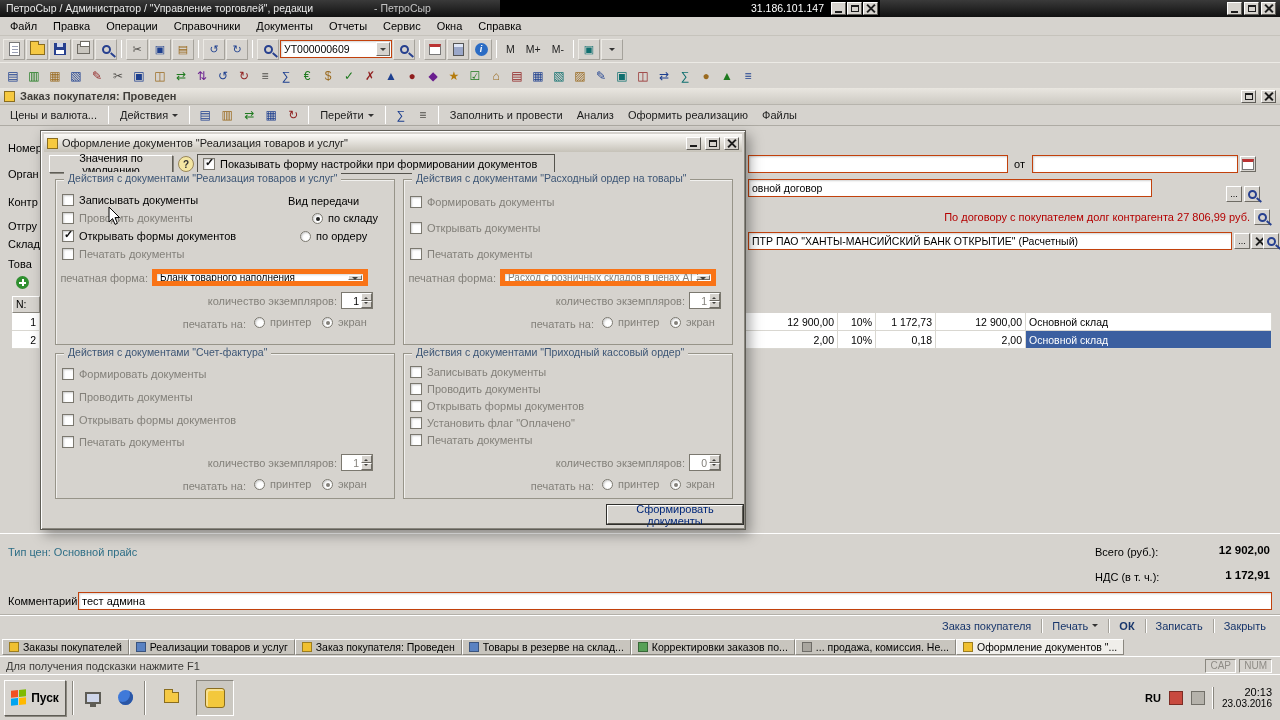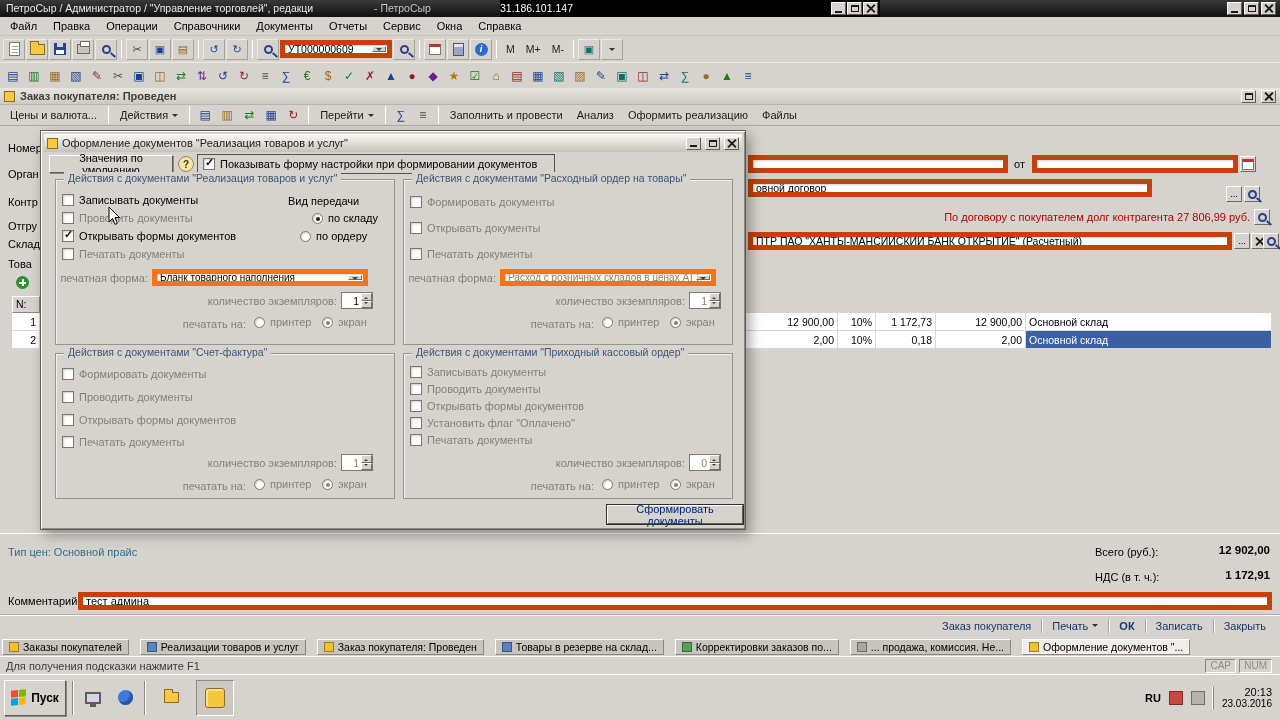--- a/index.html
+++ b/index.html
@@ -6,21 +6,21 @@
 html,body{width:1280px;height:720px;}
 body{font-family:"Liberation Sans",sans-serif;font-size:11px;color:#000;background:#d6d3ce;overflow:hidden;}
 button{font:inherit;background:none;border:none;cursor:default;}
 .screen{position:relative;width:1280px;height:720px;background:#d6d3ce;overflow:hidden;}
 
 
 .titlebar{position:absolute;left:0;top:0;width:1280px;height:17px;background:linear-gradient(#3a3a3a,#101010);color:#e8e8e8;font-size:10.5px;}
 .titlebar .app{position:absolute;left:6px;top:2px;white-space:nowrap;max-width:360px;overflow:hidden;}
 .titlebar .sess{position:absolute;left:374px;top:2px;color:#c4c4c4;white-space:nowrap;}
 .rdp{position:absolute;left:500px;top:0;width:380px;height:17px;background:#000;}
-.rdp .addr{position:absolute;left:0;right:56px;top:2px;text-align:left;color:#fff;}
+.rdp .addr{position:absolute;left:0;right:56px;top:2px;text-align:right;color:#fff;}
 .rdp .btns{position:absolute;right:2px;top:2px;display:flex;gap:1px;}
 .winctrl{position:absolute;right:4px;top:2px;display:flex;gap:2px;}
 .wbtn{width:15px;height:13px;background:#d6d3ce;border:1px solid;border-color:#fff #5e5c57 #5e5c57 #fff;display:inline-flex;align-items:center;justify-content:center;padding:0;flex:none;}
 .g-min{width:7px;height:2px;background:#1c1c1c;margin-top:6px;}
 .g-max{width:8px;height:7px;border:1px solid #1c1c1c;border-top-width:2px;}
 .g-x{position:relative;width:9px;height:9px;}
 .g-x::before,.g-x::after{content:"";position:absolute;left:4px;top:-1px;width:2px;height:11px;background:#1c1c1c;}
 .g-x::before{transform:rotate(45deg);}.g-x::after{transform:rotate(-45deg);}
 
 
@@ -43,21 +43,21 @@
 .ic-floppy::before{content:"";position:absolute;left:3px;top:0;width:6px;height:4px;background:#cfd6ea;}
 .ic-floppy::after{content:"";position:absolute;left:2px;bottom:1px;width:8px;height:4px;background:#fff;}
 .ic-printer{width:13px;height:10px;background:#c9c6bf;border:1px solid #6e6b64;position:relative;}
 .ic-printer::before{content:"";position:absolute;left:2px;top:-4px;width:8px;height:4px;background:#fff;border:1px solid #6e6b64;}
 .ic-loupe{width:9px;height:9px;border:2px solid #27408f;border-radius:50%;position:relative;}
 .ic-loupe::after{content:"";position:absolute;left:6px;top:7px;width:6px;height:2px;background:#27408f;transform:rotate(40deg);}
 .ic-cal{width:12px;height:11px;background:#fff;border:1px solid #777;border-top:3px solid #b33помечен;border-top:3px solid #b33;}
 .ic-calc{width:11px;height:13px;background:#9aa7c9;border:1px solid #555;box-shadow:inset 0 3px 0 #dfe6f5;}
 .ic-info{width:13px;height:13px;border-radius:50%;background:#2b6cc4;color:#fff;font-size:9px;display:flex;align-items:center;justify-content:center;font-style:italic;font-weight:bold;}
 .mbtn{padding:1px 4px;font-size:10.5px;color:#222;border:1px solid transparent;}
-.fld{height:18px;background:#fff;border:5px solid #c2410c;box-shadow:inset 1px 1px 2px rgba(0,0,0,.18);font-size:10.5px;display:flex;align-items:center;padding:0 3px;white-space:nowrap;overflow:hidden;}
+.fld{height:18px;background:#fff;border:1px solid #c2410c;box-shadow:inset 1px 1px 2px rgba(0,0,0,.18);font-size:10.5px;display:flex;align-items:center;padding:0 3px;white-space:nowrap;overflow:hidden;}
 .fld.infld{position:relative;width:112px;padding-right:16px;}
 .dd{position:absolute;right:1px;top:1px;bottom:1px;width:14px;background:#d6d3ce;border:1px solid;border-color:#fff #6e6b64 #6e6b64 #fff;display:flex;align-items:center;justify-content:center;}
 .dd::after{content:"";width:0;height:0;border:3.5px solid transparent;border-top-color:#40403c;margin-top:4px;}
 .caret{width:0;height:0;border:3.5px solid transparent;border-top-color:#333;margin-top:3px;display:inline-block;}
 
 
 .doccap{position:absolute;left:0;top:88px;width:1280px;height:17px;background:linear-gradient(#e9e6e0,#cdcac3);display:flex;align-items:center;gap:5px;padding:0 4px;border-bottom:1px solid #b7b4ad;}
 .doccap .t{font-weight:bold;color:#3f3d39;}
 .sp{flex:1;}
 .dicon{width:11px;height:11px;background:#f6c93f;border:1px solid #8a6d1f;flex:none;}
@@ -112,21 +112,21 @@
 .spArrows i.up::after{top:1px;border-bottom-color:#3f3e3a;}
 .spArrows i.dn::after{bottom:1px;border-top-color:#3f3e3a;}
 
 
 .teal{color:#2e6e86;}
 .totval{position:absolute;font-weight:bold;text-align:right;font-size:11.5px;}
 .btnrow{position:absolute;left:0;top:614px;width:1280px;height:22px;border-top:1px solid #b3b0a9;box-shadow:inset 0 1px 0 #fff;display:flex;align-items:center;justify-content:flex-end;gap:2px;padding-right:6px;}
 .lbtn{color:#17356b;padding:2px 8px;display:inline-flex;gap:4px;align-items:center;white-space:nowrap;}
 .lbtn.bold{font-weight:bold;}
 .vsep{width:1px;height:14px;background:#a5a29b;box-shadow:1px 0 0 #fff;flex:none;}
-.tabbar{position:absolute;left:0;top:638px;width:1053px;height:18px;display:flex;gap:11px;padding:1px 0 0 2px;background:#d6d3ce;}
+.tabbar{position:absolute;left:0;top:638px;width:1053px;height:18px;display:flex;gap:0;padding:1px 0 0 2px;background:#d6d3ce;}
 .tab{height:16px;background:#c8c5be;border:1px solid;border-color:#fff #8a877f #8a877f #fff;display:flex;align-items:center;gap:4px;padding:0 6px;font-size:10.5px;overflow:hidden;white-space:nowrap;flex:none;max-width:176px;}
 .tab.active{background:#f0eeea;}
 .tabicon{width:10px;height:10px;flex:none;border:1px solid rgba(0,0,0,.35);}
 .ti-yellow{background:#f0c030;}.ti-blue{background:#5a82c2;}.ti-green{background:#57a057;}.ti-gray{background:#a9a69f;}
 .tablabel{overflow:hidden;text-overflow:ellipsis;}
 .statusbar{position:absolute;left:0;top:656px;width:1280px;height:18px;background:#d6d3ce;border-top:1px solid #fff;}
 .statusbar .hint{position:absolute;left:6px;top:3px;color:#3c3b38;}
 .ind{position:absolute;top:2px;height:14px;border:1px solid;border-color:#8a877f #fff #fff #8a877f;color:#8f8c86;padding:0 4px;font-size:10px;line-height:12px;}
 .taskbar{position:absolute;left:0;top:674px;width:1280px;height:46px;background:#d6d3ce;border-top:1px solid #fff;display:flex;align-items:center;padding:0 4px;gap:6px;}
 .startbtn{width:62px;height:36px;background:#d6d3ce;border:1px solid;border-color:#fff #5f5d56 #5f5d56 #fff;box-shadow:1px 1px 0 #8a877f;display:flex;align-items:center;justify-content:center;gap:5px;font-weight:bold;font-size:12px;flex:none;}

